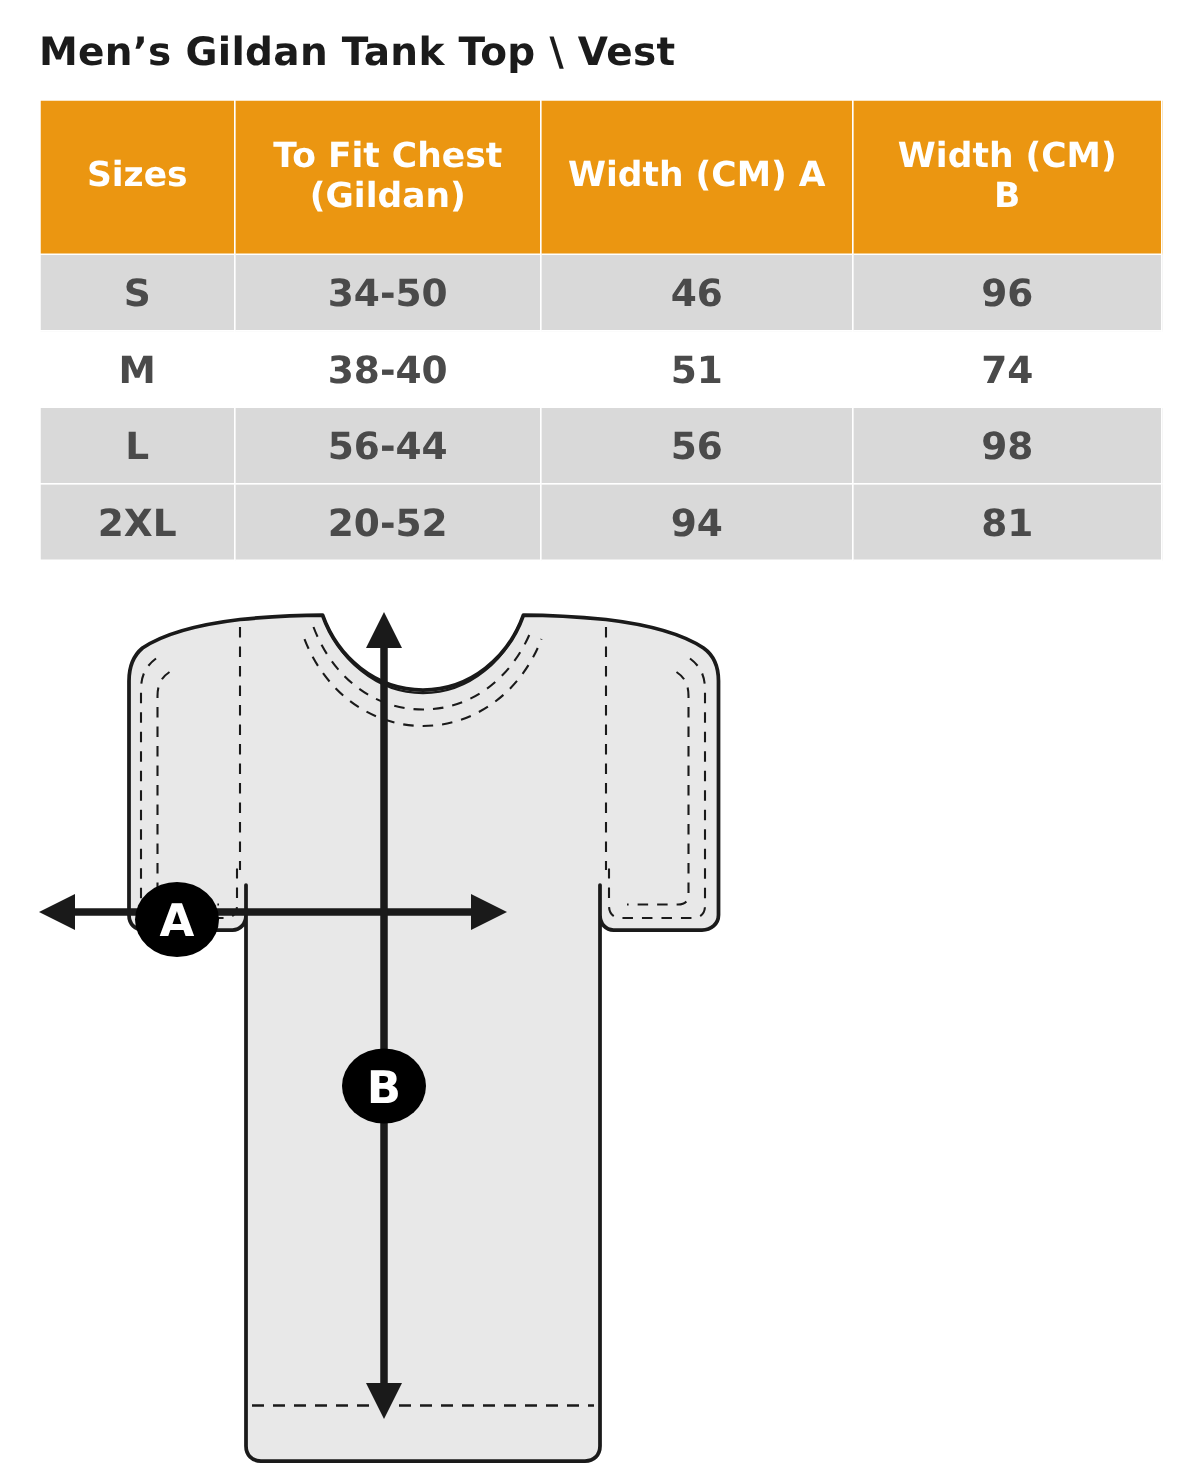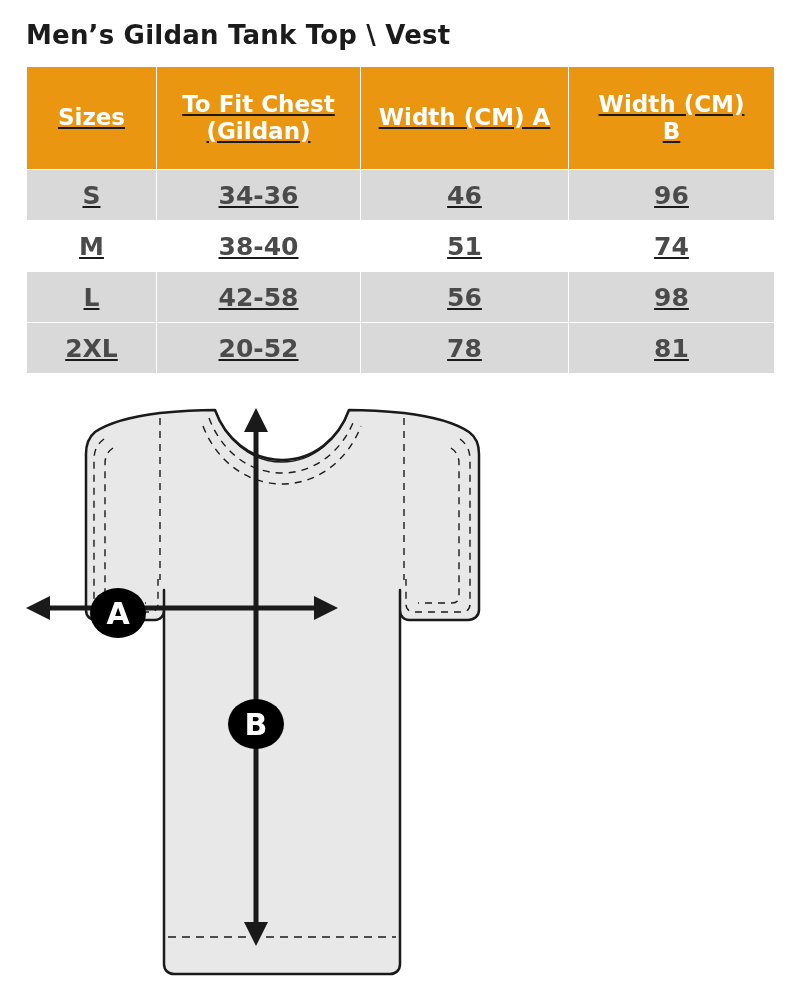--- a/index.html
+++ b/index.html
@@ -32,21 +32,20 @@
     color: #1b1b1b;
     white-space: nowrap;
   }
   table.size-chart {
     position: absolute;
     left: 26px;
     top: 66px;
     width: 748px;
     border-collapse: collapse;
     table-layout: fixed;
-    text-decoration: underline;
   }
   table.size-chart th {
     background: #eb9611;
     color: #ffffff;
     font-size: 23px;
     font-weight: bold;
     padding: 8px 4px;
     text-align: center;
     line-height: 1.18;
     border: 1px solid #ffffff;
@@ -118,40 +117,40 @@
         </th>
         <th>
           <span>Width  (CM)</span><br>
           <span>B</span>
         </th>
       </tr>
     </thead>
     <tbody>
       <tr class="row-alt">
         <td>S</td>
-        <td>34-36</td>
+        <td>34-50</td>
         <td>46</td>
         <td>96</td>
       </tr>
       <tr class="row-plain">
         <td>M</td>
         <td>38-40</td>
         <td>51</td>
         <td>74</td>
       </tr>
       <tr class="row-alt">
         <td>L</td>
-        <td>42-58</td>
+        <td>56-44</td>
         <td>56</td>
         <td>98</td>
       </tr>
       <tr class="row-alt">
         <td>2XL</td>
         <td>20-52</td>
-        <td>78</td>
+        <td>94</td>
         <td>81</td>
       </tr>
     </tbody>
   </table>
 
   <div class="garment">
     <svg width="800" height="581" viewBox="0 0 800 581" xmlns="http://www.w3.org/2000/svg">
 
       <g>
         <path d="M95,28

